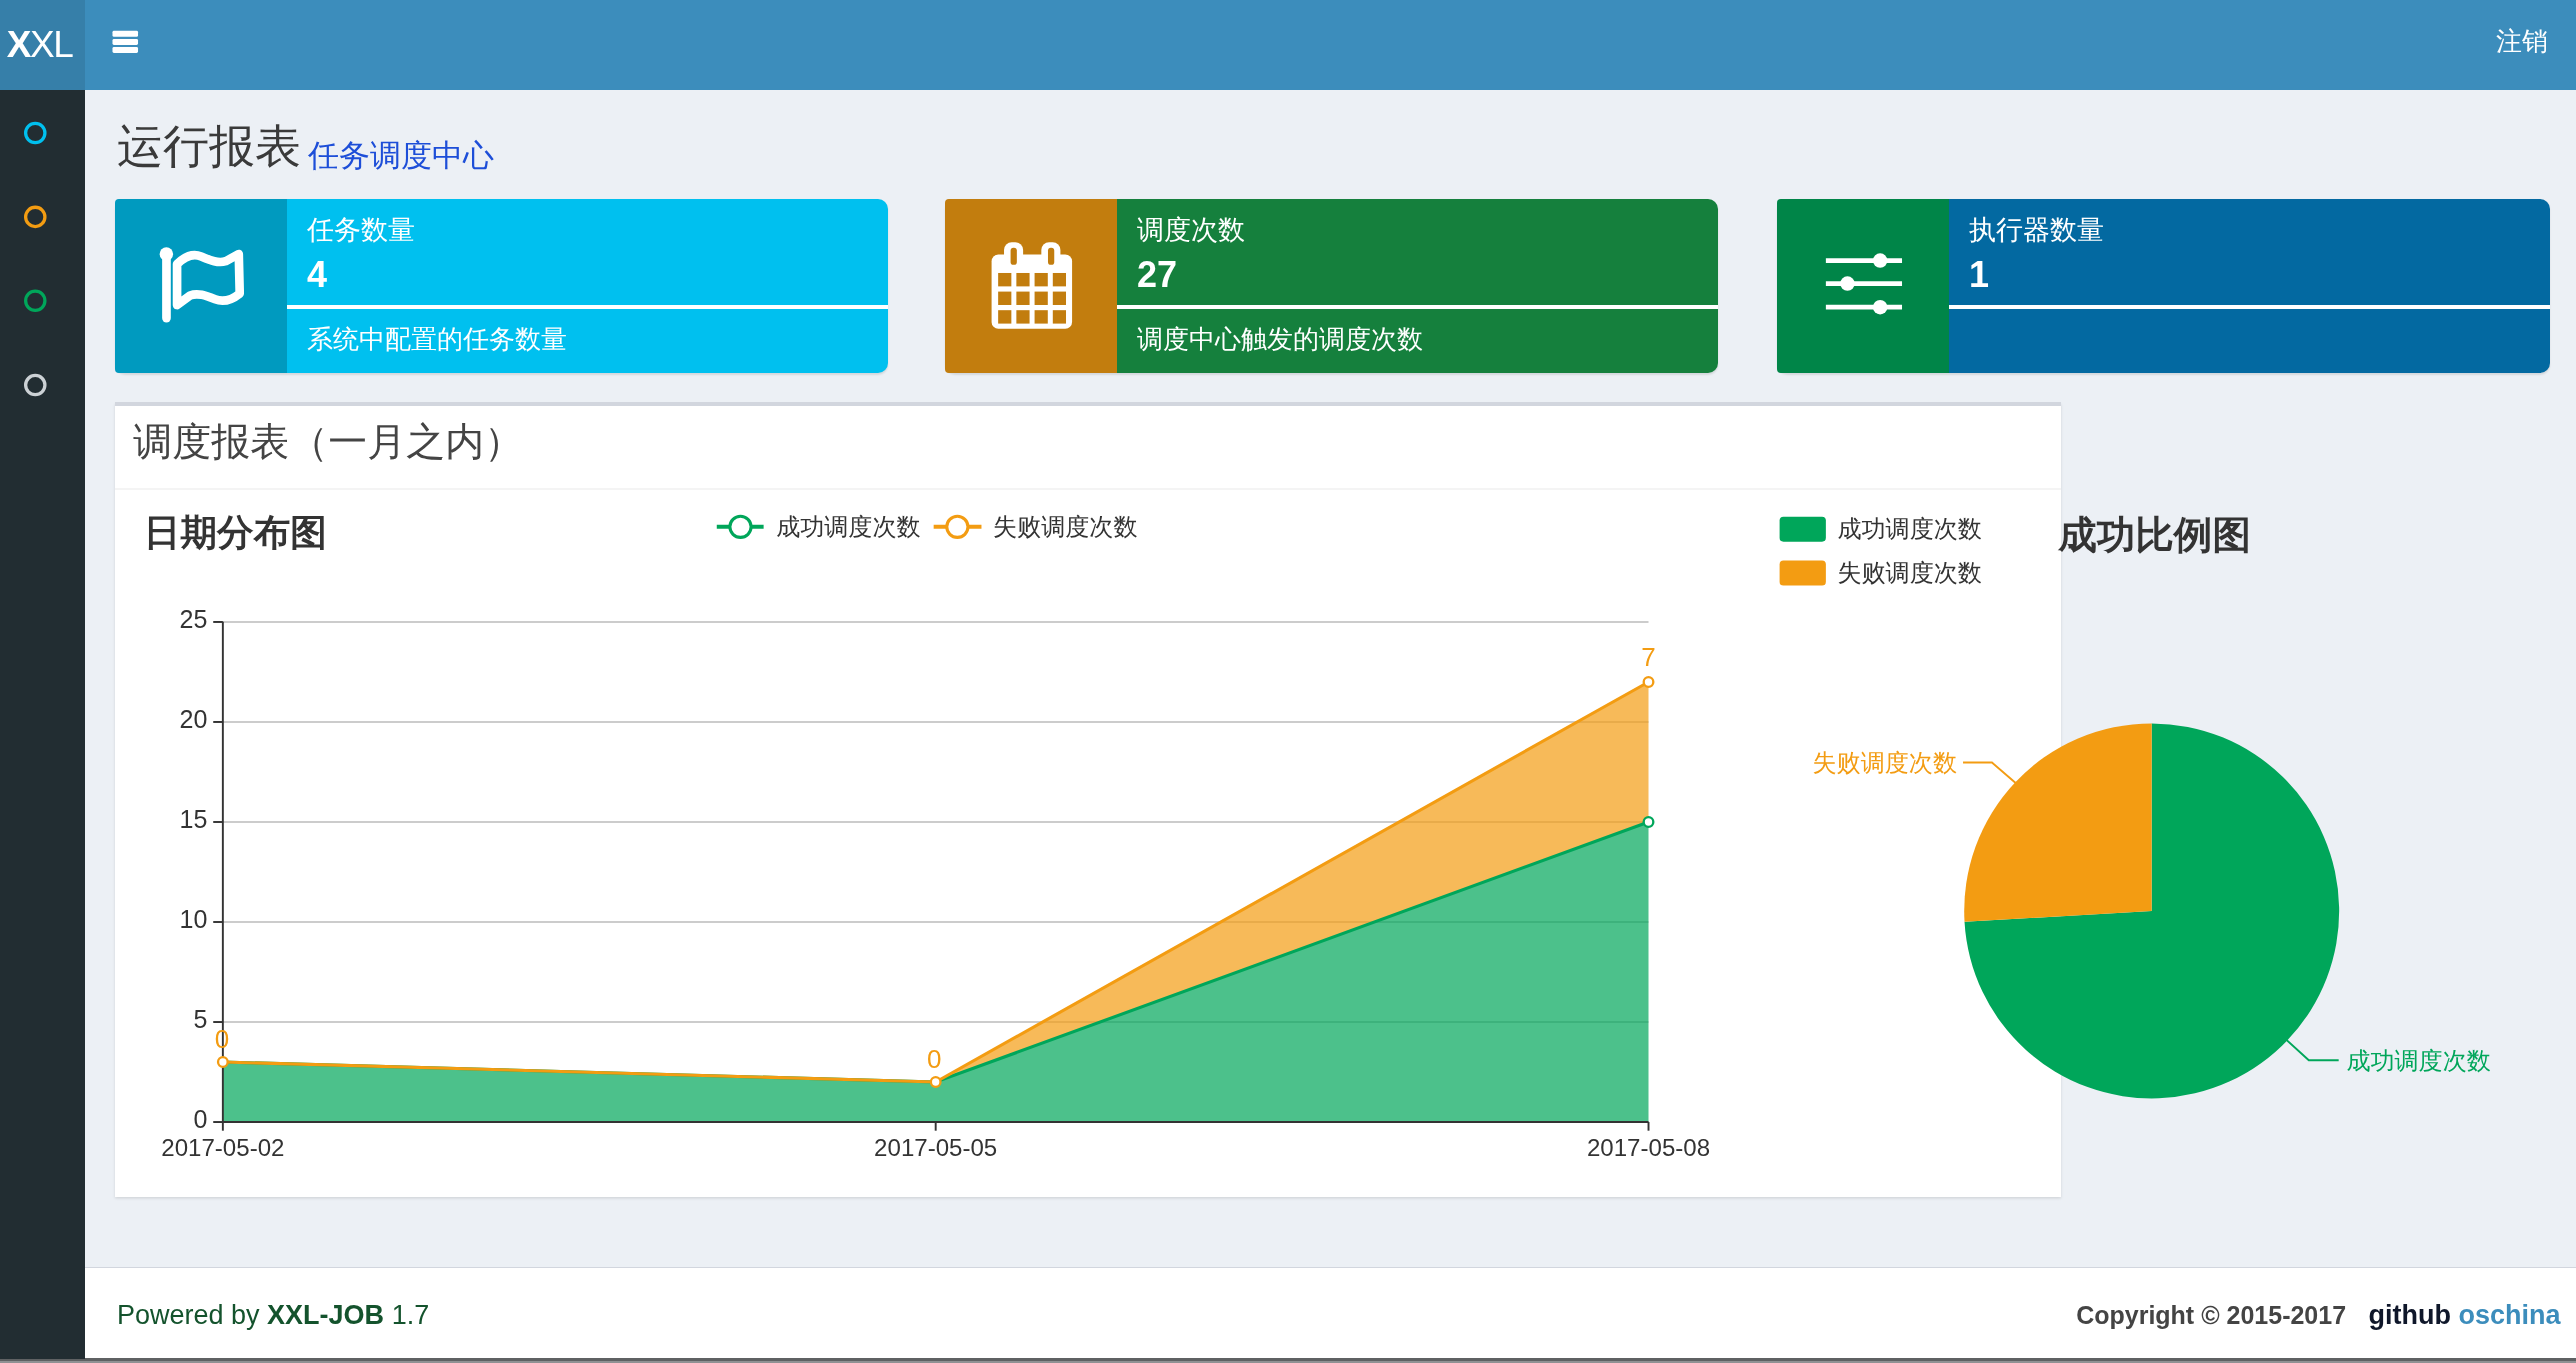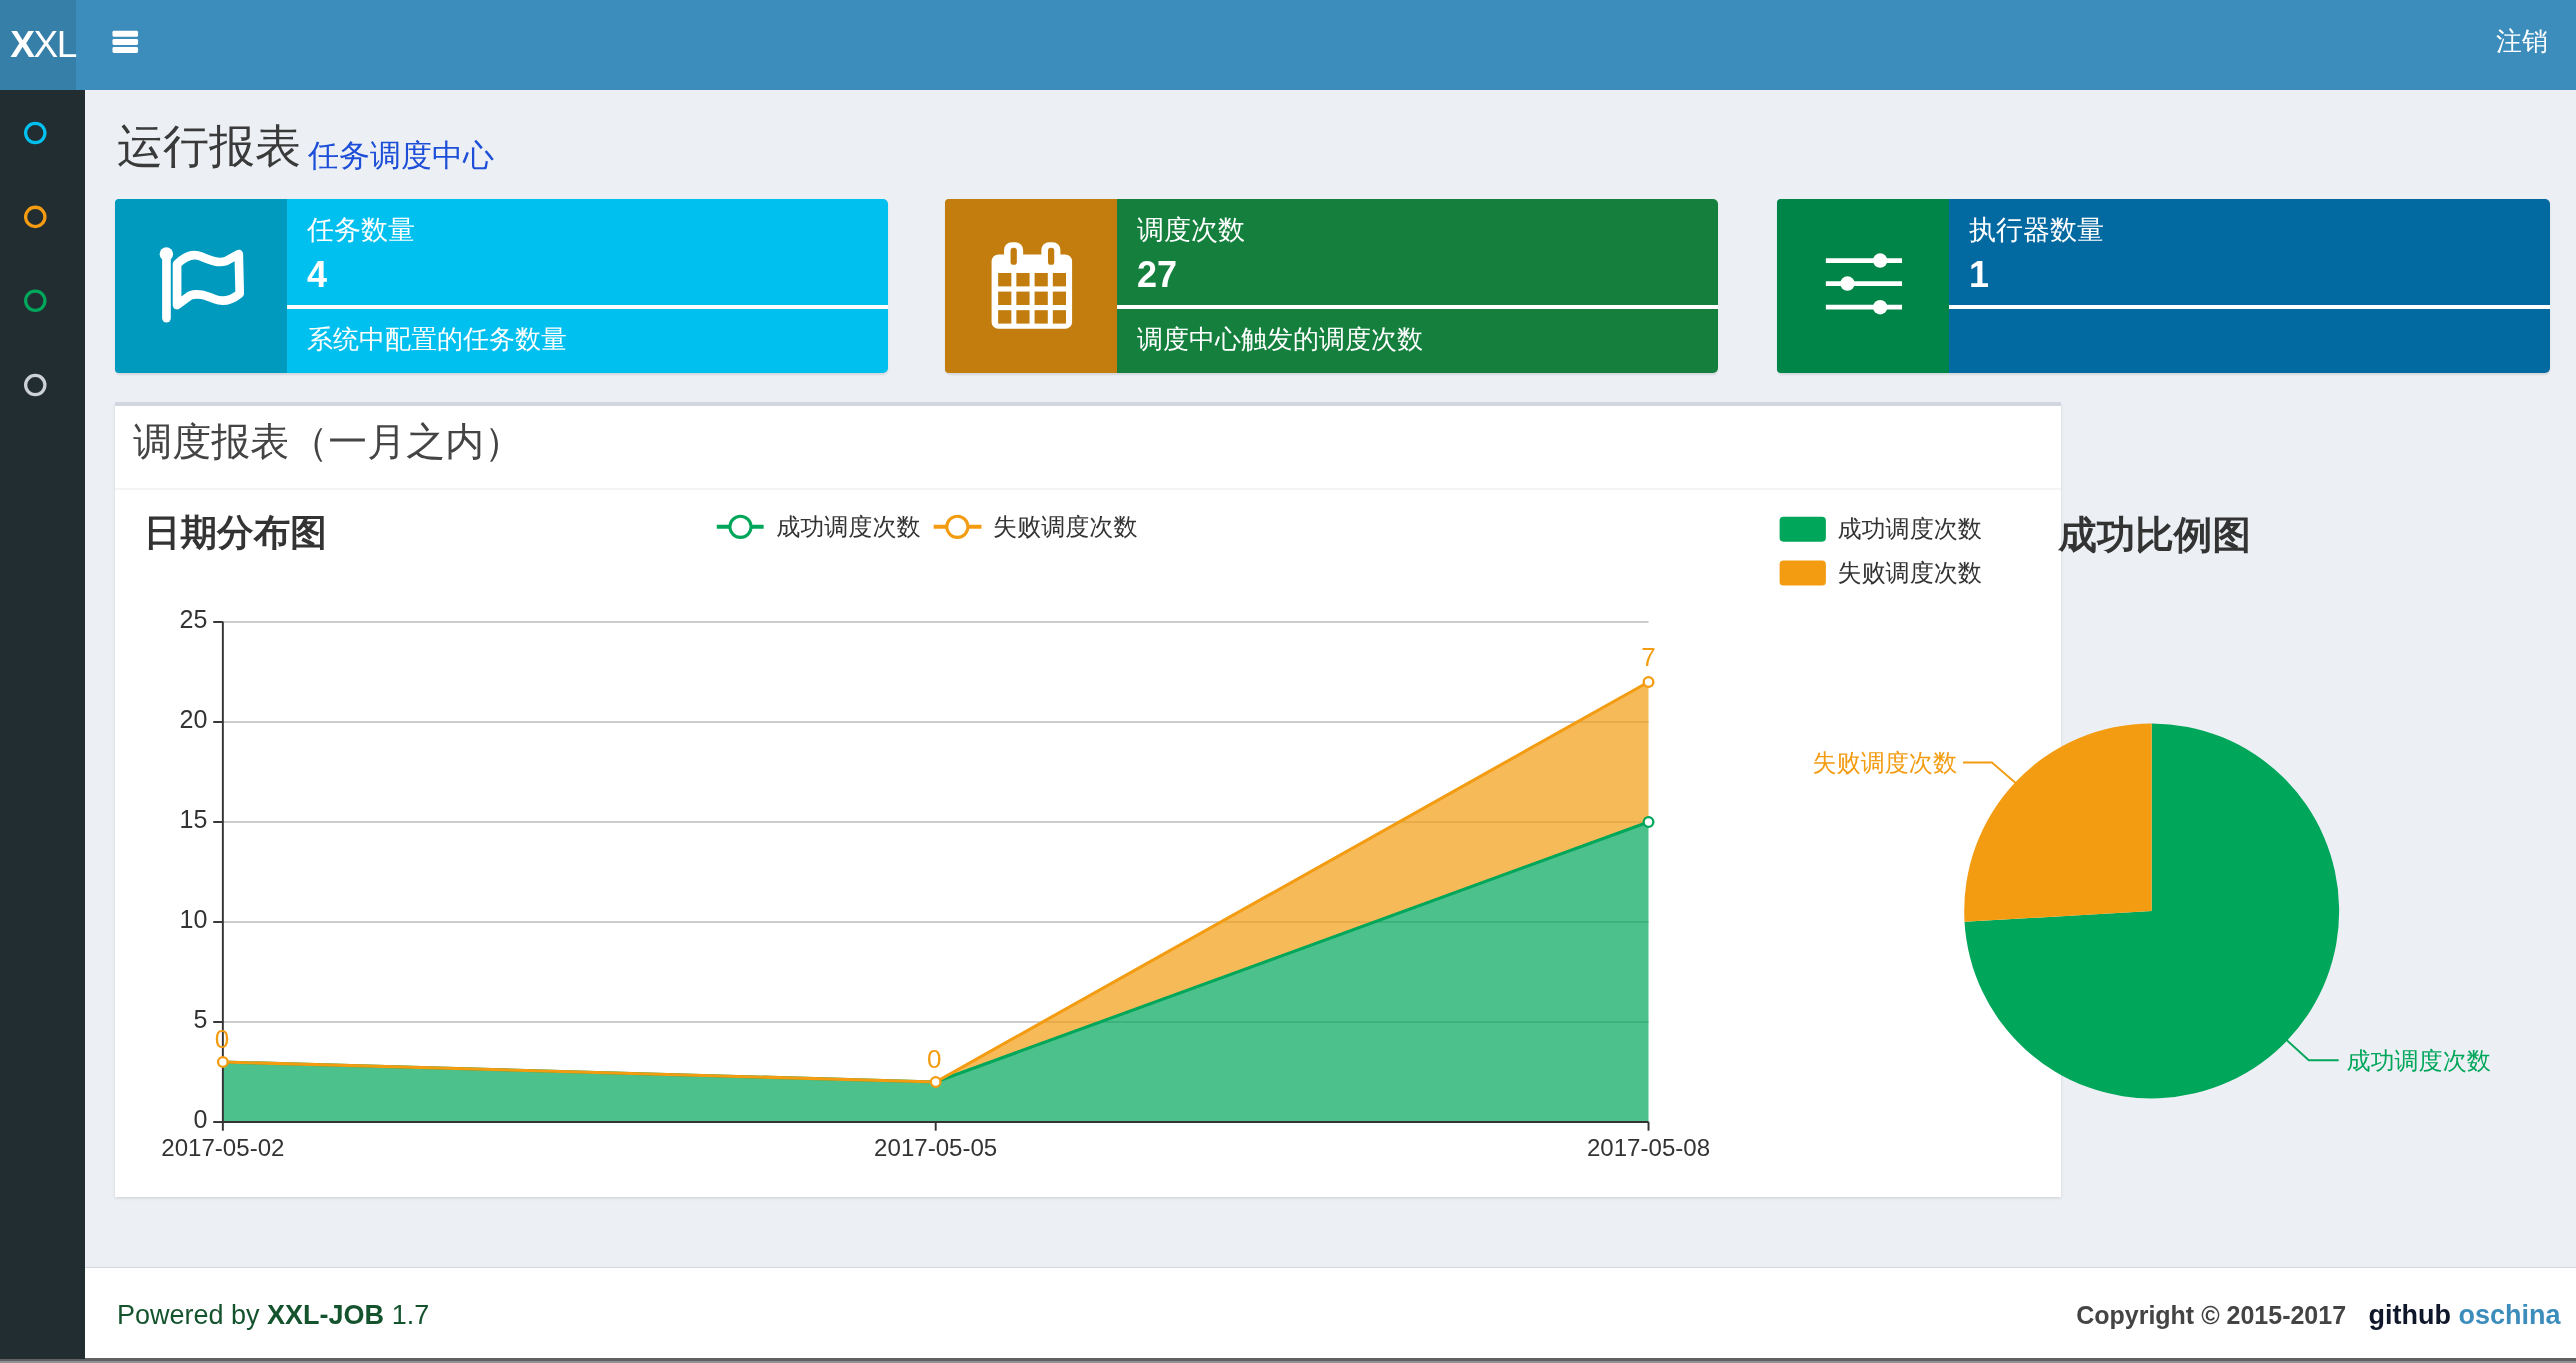--- a/index.html
+++ b/index.html
@@ -1,32 +1,32 @@
 <!DOCTYPE html>
 <html><head>
 <meta charset="utf-8">
 <style>
 *{margin:0;padding:0;box-sizing:border-box}
 html,body{width:2576px;height:1363px;overflow:hidden;background:#ecf0f5;
   font-family:"Liberation Sans",sans-serif;-webkit-font-smoothing:antialiased}
 .abs{position:absolute}
-.ibox{position:absolute;top:199px;width:773px;height:174px;color:#fff;border-radius:5px;
+.ibox{position:absolute;top:199px;width:773px;height:174px;color:#fff;border-radius:10px;
   box-shadow:0 1.9px 1.9px rgba(0,0,0,.1)}
 .iicon{position:absolute;left:0;top:0;width:172px;height:174px;border-radius:3.9px 0 0 3.9px}
 .ilabel{position:absolute;left:192px;top:12.5px;font-size:27px;line-height:37px}
 .inum{position:absolute;left:192px;top:55px;font-size:36px;font-weight:700;line-height:42px}
 .ibar{position:absolute;left:172px;right:0;top:106px;height:3.9px;background:#fff}
 .idesc{position:absolute;left:192px;top:121px;font-size:26px;line-height:39px}
 </style>
 </head>
 <body>
 
 <div class="abs" style="left:0;top:0;width:2576px;height:90px;background:#3c8dbc"></div>
-<div class="abs" style="left:0;top:0;width:76px;height:90px;background:#367fa9;color:#fff;text-indent:-5.8px;
-  font-size:37px;letter-spacing:-1.4px;text-align:right;line-height:89px"><b style="font-weight:700">X</b><span style="font-weight:300">XL</span></div>
+<div class="abs" style="left:0;top:0;width:85px;height:90px;background:#367fa9;color:#fff;text-indent:-5.8px;
+  font-size:37px;letter-spacing:-1.4px;text-align:center;line-height:89px"><b style="font-weight:700">X</b><span style="font-weight:300">XL</span></div>
 <div class="abs" style="top:0;right:28px;height:83px;line-height:83px;color:#fff;font-size:26px">注销</div>
 
 <div class="abs" style="left:0;top:90px;width:85px;height:1269px;background:#222d32;z-index:3"></div>
 
 <div class="abs" style="left:117px;top:120px;font-size:46px;color:#3a3a3a;line-height:52px;white-space:nowrap">运行报表<span style="font-size:31px;color:#1d4ed8;margin-left:7px;position:relative;top:3.9px">任务调度中心</span></div>
 
 <div class="ibox" style="left:115px;background:#00c0ef">
   <div class="iicon" style="background:#009abf"></div>
   <div class="ilabel">任务数量</div>
   <div class="inum">4</div>

